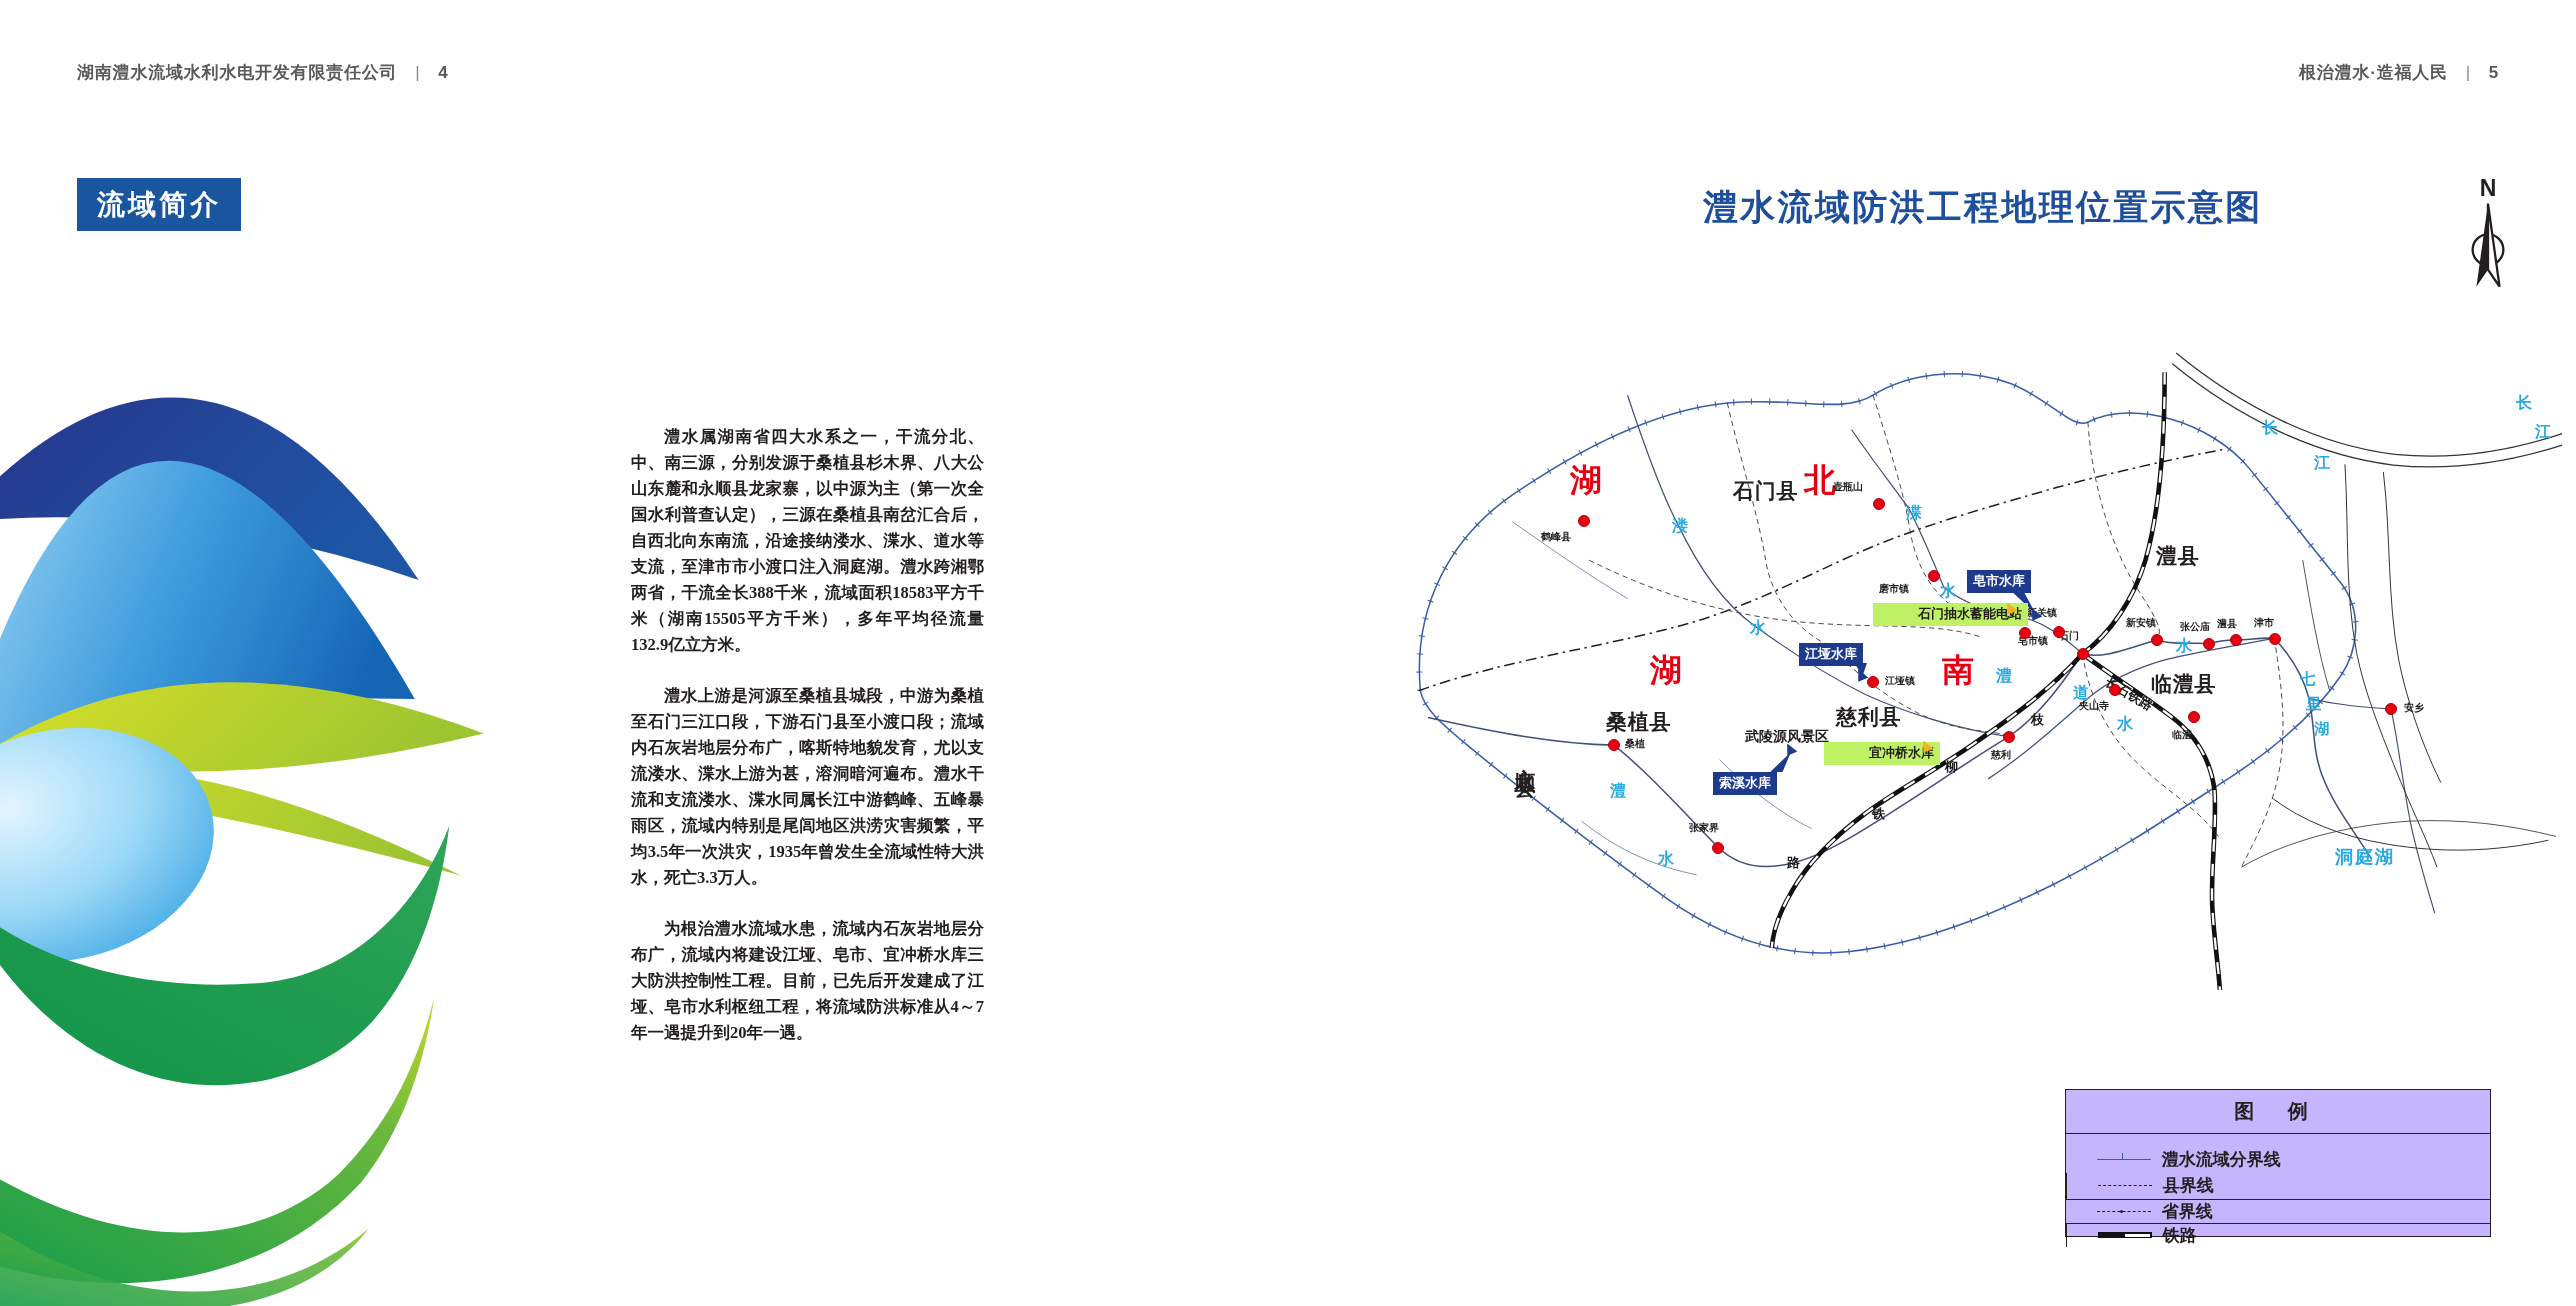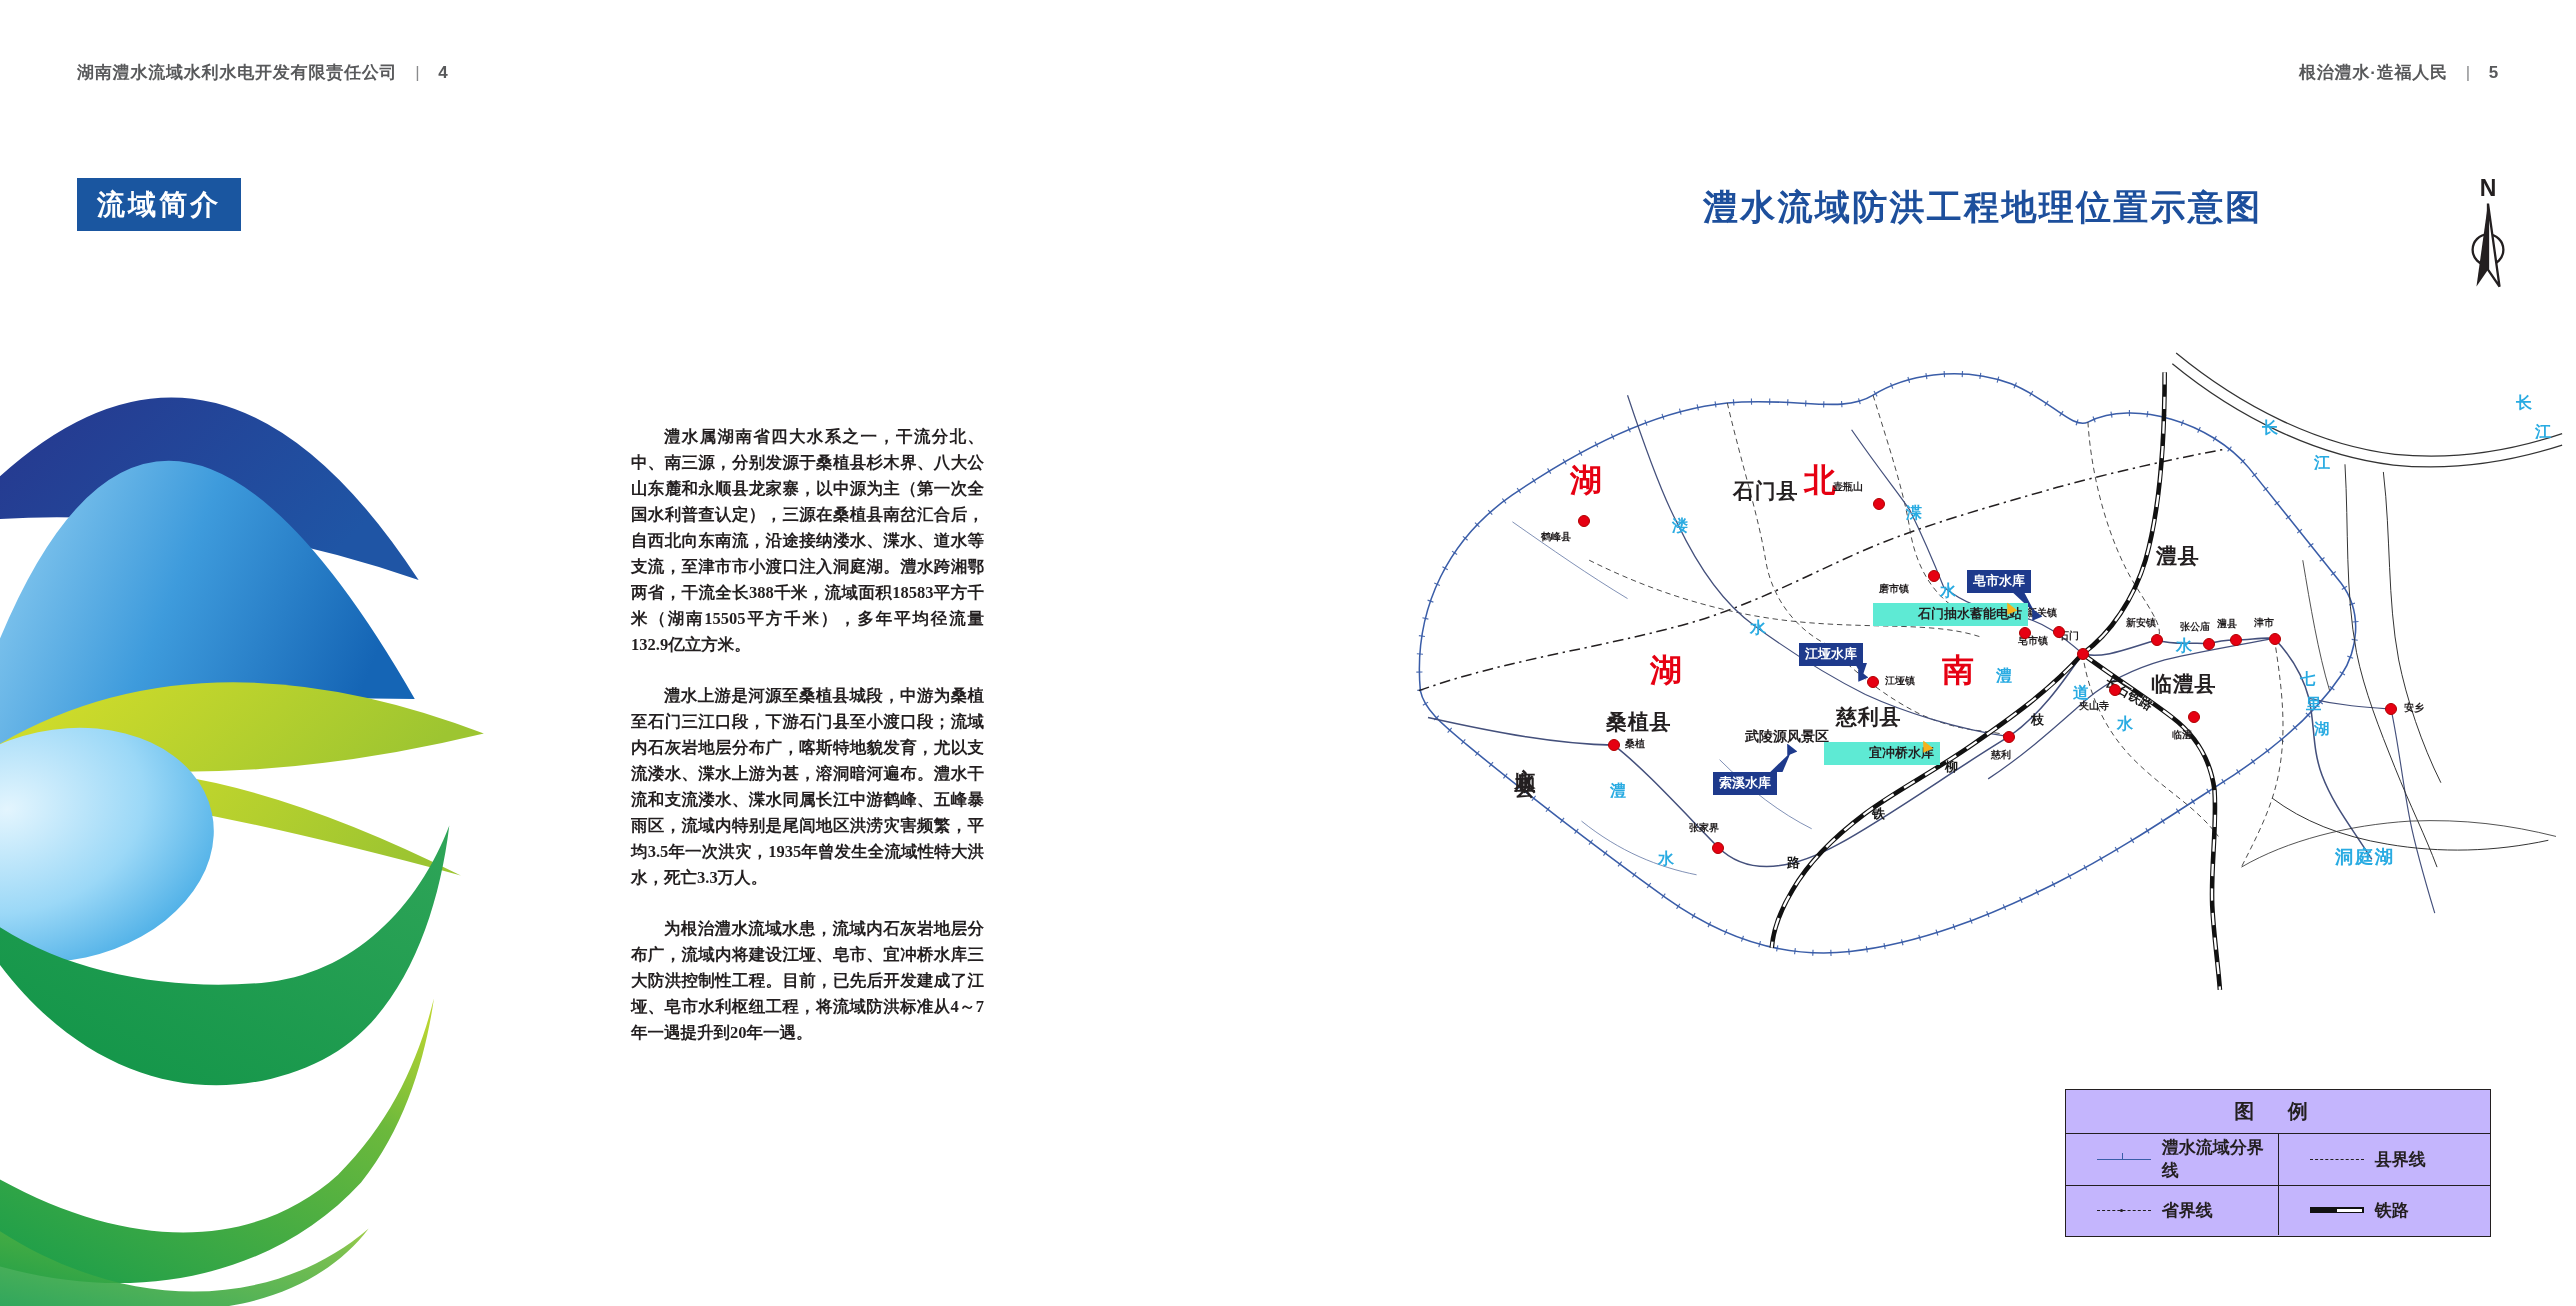--- a/index.html
+++ b/index.html
@@ -31,30 +31,30 @@
   .river{font-size:16px;font-weight:bold;color:#29abe2;}
   .lake{font-size:15.4px;font-weight:bold;color:#29abe2;}
   .lake-big{font-size:18.4px;font-weight:bold;color:#29abe2;letter-spacing:1.5px;}
   .railway-label{font-size:13px;font-weight:bold;color:#1a1a1a;}
   .scenic{font-size:14px;font-weight:bold;color:#231f20;}
   .dot{position:absolute;width:10px;height:10px;border-radius:50%;
        background:#e60012;border:1.5px solid #b00000;transform:translate(-50%,-50%);}
   .resbox{position:absolute;font-size:13px;font-weight:bold;padding:2.3px 6.1px;
           white-space:nowrap;transform:translate(0,0);}
   .resbox.navy{background:#1e3a8c;color:#ffffff;}
-  .resbox.orange{background:#5eead4;color:#231f20;padding-left:45px;}
+  .resbox.orange{background:#bef264;color:#231f20;padding-left:45px;}
   .dam{position:absolute;width:12.3px;height:11.5px;transform:translate(-50%,-50%) rotate(20deg);
        clip-path:polygon(0 0,100% 35%,35% 100%);}
   .dam.blue{background:#1e3a8c;}
   .dam.yellow{background:#f6b21c;outline:0.8px solid #7a5a00;}
   
   .legend{left:2065px;top:1089px;width:424px;height:146px;border:1.5px solid #231f20;background:#c4b5fd;}
   .legend .ltitle{height:43px;border-bottom:1.5px solid #231f20;display:flex;align-items:center;justify-content:center;
                   font-size:20px;font-weight:bold;letter-spacing:14px;}
-  .lgrid{display:grid;grid-template-columns:1fr 1fr;grid-template-rows:1fr 1fr;height:101px;}
+  .lgrid{display:grid;grid-template-columns:1fr;grid-template-rows:1fr 1fr;height:101px;margin-top:12px;}
   .lcell{display:flex;align-items:center;gap:10.7px;padding-left:31px;font-size:17px;font-weight:bold;}
   .lcell.bl{border-left:1.5px solid #231f20;}
   .lcell.bt{border-top:1.5px solid #231f20;}
   .sym{width:54px;flex:0 0 54px;position:relative;height:15.4px;}
   .sym-basin::before{content:"";position:absolute;left:0;top:7px;width:54px;height:1.5px;background:#3a5da8;}
   .sym-basin::after{content:"";position:absolute;left:24.6px;top:1.5px;width:1.5px;height:7px;background:#3a5da8;}
   .sym-county::before{content:"";position:absolute;left:0;top:7px;width:54px;height:0;
         border-top:1.5px dashed #231f20;}
   .sym-prov::before{content:"";position:absolute;left:0;top:7px;width:54px;height:0;
         border-top:1.5px dashed #231f20;}

